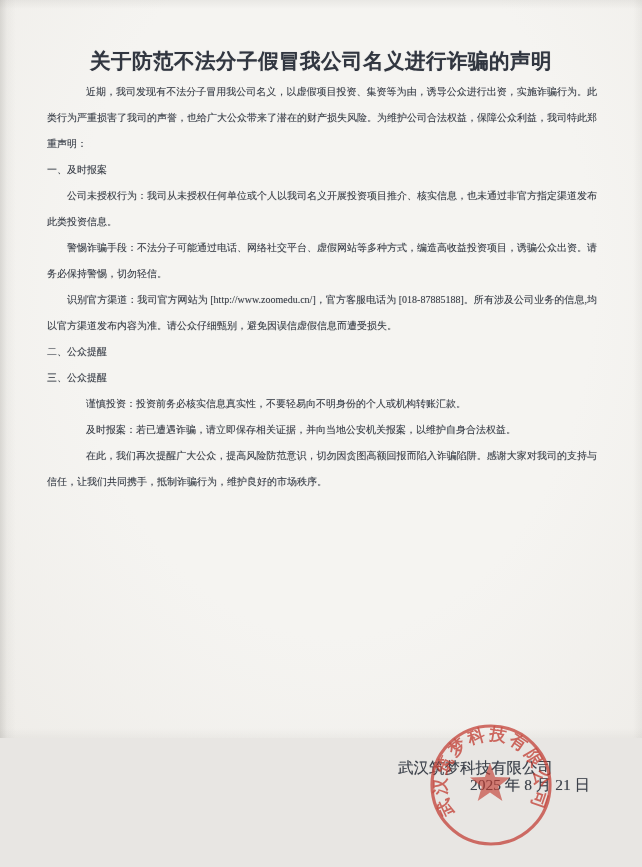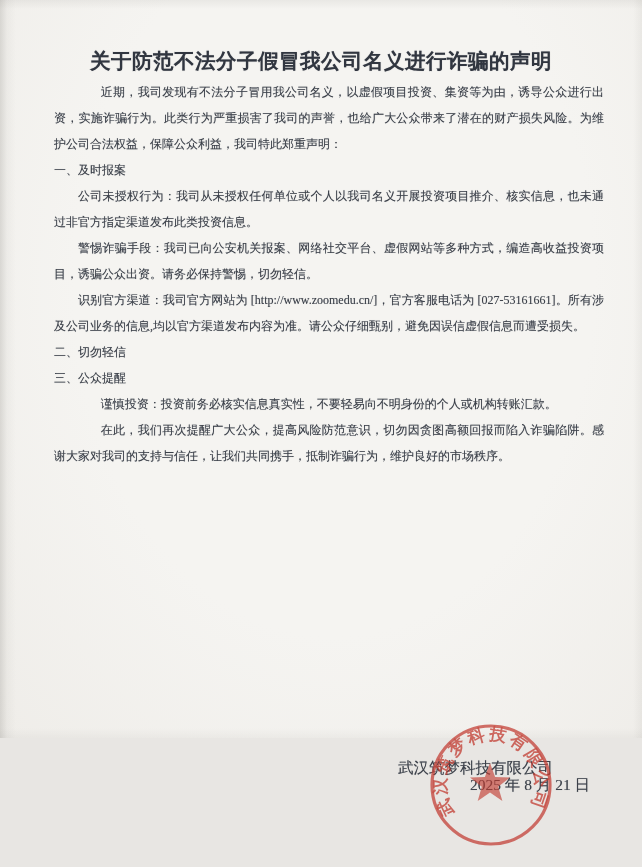--- a/index.html
+++ b/index.html
@@ -24,22 +24,22 @@
       radial-gradient(ellipse at 52% 38%, #f5f4f1 55%, #efede9 100%);
   }
   .doc-title{
     position:absolute;top:47px;left:0;width:100%;
     margin:0;text-align:center;
     font-size:20.5px;line-height:28px;font-weight:bold;
     color:#313640;letter-spacing:.5px;
     text-shadow:0 0 .8px rgba(49,54,64,.45);
   }
   .doc-body{
-    position:absolute;top:79px;left:54px;width:550px;
-    font-size:12px;line-height:26px;
+    position:absolute;top:79px;left:47px;width:550px;
+    font-size:10px;line-height:26px;
     text-align:justify;
     text-shadow:0 0 .7px rgba(76,82,94,.45);
   }
   .doc-body p{margin:0;padding:0;}
   .heading{text-indent:0;}
   .para{text-indent:2em;}
   .para-deep{text-indent:3.9em;}
   .sig-line{
     position:absolute;left:0;width:100%;
     font-size:15.5px;line-height:26px;
@@ -64,25 +64,26 @@
 <body>
 
 <div class="page">
 
   <h1 class="doc-title">关于防范不法分子假冒我公司名义进行诈骗的声明</h1>
 
   <div class="doc-body" id="doc-body">
       <p class="para-deep">近期，我司发现有不法分子冒用我公司名义，以虚假项目投资、集资等为由，诱导公众进行出资，实施诈骗行为。此类行为严重损害了我司的声誉，也给广大公众带来了潜在的财产损失风险。为维护公司合法权益，保障公众利益，我司特此郑重声明：</p>
       <p class="heading">一、及时报案</p>
       <p class="para">公司未授权行为：我司从未授权任何单位或个人以我司名义开展投资项目推介、核实信息，也未通过非官方指定渠道发布此类投资信息。</p>
-      <p class="para">警惕诈骗手段：我司已向公安机关报案、网络社交平台、虚假网站等多种方式，编造高收益投资项目，诱骗公众出资。请务必保持警惕，切勿轻信。</p>
-      <p class="para">识别官方渠道：我司官方网站为 [http://www.zoomedu.cn/]，官方客服电话为 [027-53161661]。所有涉及公司业务的信息,均以官方渠道发布内容为准。请公众仔细甄别，避免因误信虚假信息而遭受损失。</p>
-      <p class="heading">二、切勿轻信</p>
+      <p class="para">警惕诈骗手段：不法分子可能通过电话、网络社交平台、虚假网站等多种方式，编造高收益投资项目，诱骗公众出资。请务必保持警惕，切勿轻信。</p>
+      <p class="para">识别官方渠道：我司官方网站为 [http://www.zoomedu.cn/]，官方客服电话为 [018-87885188]。所有涉及公司业务的信息,均以官方渠道发布内容为准。请公众仔细甄别，避免因误信虚假信息而遭受损失。</p>
+      <p class="heading">二、公众提醒</p>
       <p class="heading">三、公众提醒</p>
       <p class="para-deep">谨慎投资：投资前务必核实信息真实性，不要轻易向不明身份的个人或机构转账汇款。</p>
+      <p class="para-deep">及时报案：若已遭遇诈骗，请立即保存相关证据，并向当地公安机关报案，以维护自身合法权益。</p>
       <p class="para-deep">在此，我们再次提醒广大公众，提高风险防范意识，切勿因贪图高额回报而陷入诈骗陷阱。感谢大家对我司的支持与信任，让我们共同携手，抵制诈骗行为，维护良好的市场秩序。</p>
     </div>
 
   <div class="sig-line sig-company">武汉筑梦科技有限公司</div>
 
   <div class="sig-line sig-date">2025 年 8 月 21 日</div>
 
   <svg class="seal" viewBox="0 0 134 134" xmlns="http://www.w3.org/2000/svg">
     <defs>
       <path id="sealArc" d="M 32.5 95.9 A 45 45 0 1 1 101.5 95.9"></path>

